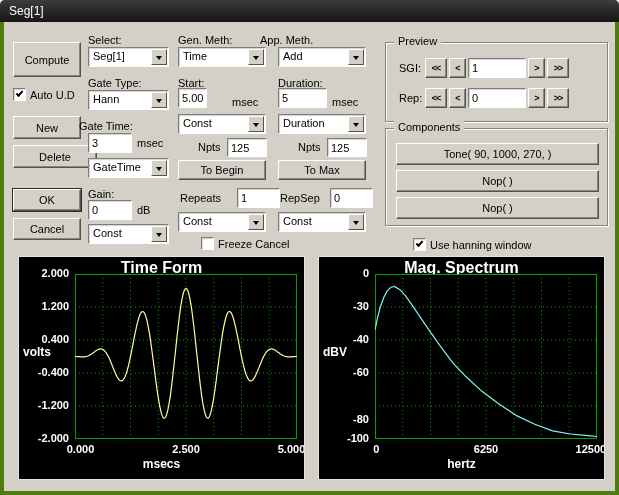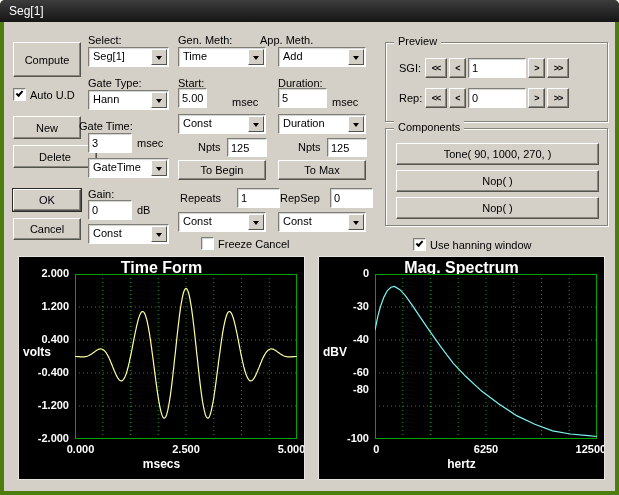--- a/index.html
+++ b/index.html
@@ -264,21 +264,21 @@
           <line x1="0" y1="99" x2="222" y2="99" stroke="#00a400" stroke-width="1" stroke-dasharray="1 3"></line>
           <line x1="0" y1="132" x2="222" y2="132" stroke="#00a400" stroke-width="1" stroke-dasharray="1 3"></line>
           <rect x="0.5" y="0.5" width="221" height="164" fill="none" stroke="#00a400"></rect>
           <polyline points="0.0,56.1 2.7,42.9 5.3,33.0 8.9,23.1 12.4,16.5 16.0,13.2 19.5,12.5 24.9,15.7 30.2,21.4 37.3,31.3 46.2,44.6 55.1,57.7 65.7,72.6 78.1,89.1 90.6,102.3 106.6,117.1 124.3,130.3 142.1,141.9 159.8,150.2 177.6,156.8 195.4,160.0 213.1,161.7 222.0,162.5" fill="none" stroke="#7df4f4" stroke-width="1.2"></polyline>
         </svg>
       <div class="axis-label-x">hertz</div>
     <div class="tick y" style="top: 10px;">0</div>
         <div class="tick y" style="top: 43px;">-30</div>
         <div class="tick y" style="top: 76px;">-40</div>
         <div class="tick y" style="top: 109px;">-60</div>
-        <div class="tick y" style="top: 126px;">-80</div>
+        <div class="tick y" style="top: 156px;">-80</div>
         <div class="tick y" style="top: 175px;">-100</div>
         <div class="tick x" style="left: 56px; top: 186px; transform: translateX(-30%);">0</div>
         <div class="tick x" style="left: 167px; top: 186px; transform: translateX(-50%);">6250</div>
         <div class="tick x" style="left: 278px; top: 186px; transform: translateX(-70%);">12500</div>
       </div>
 
   </div>
 </div>
 
 </body></html>

